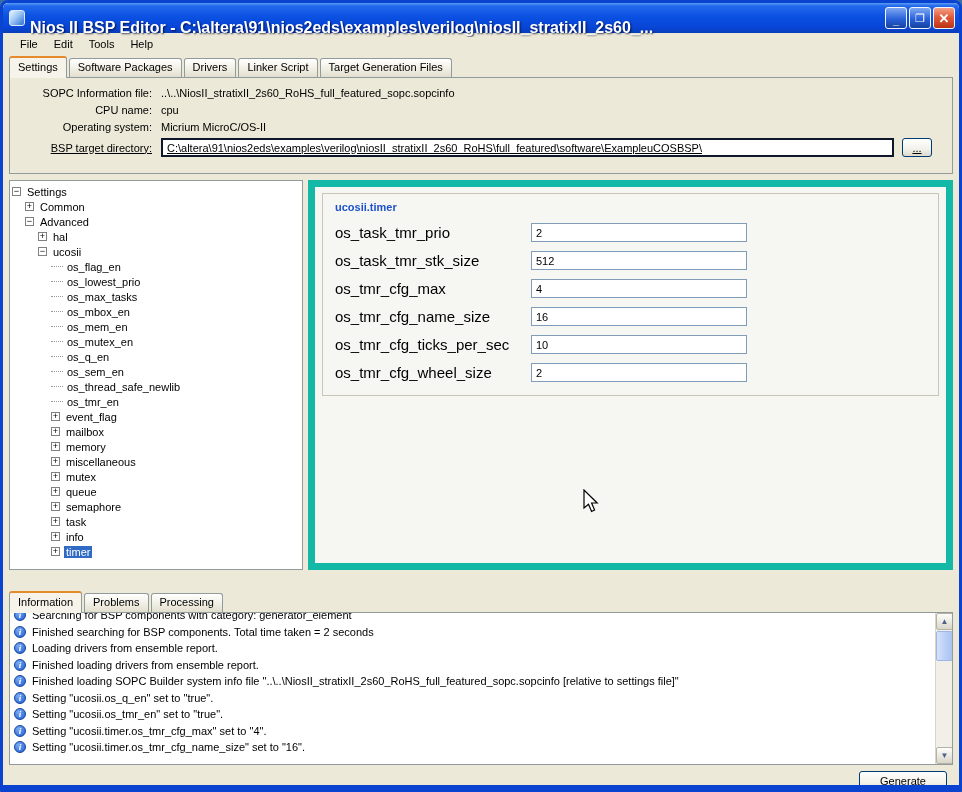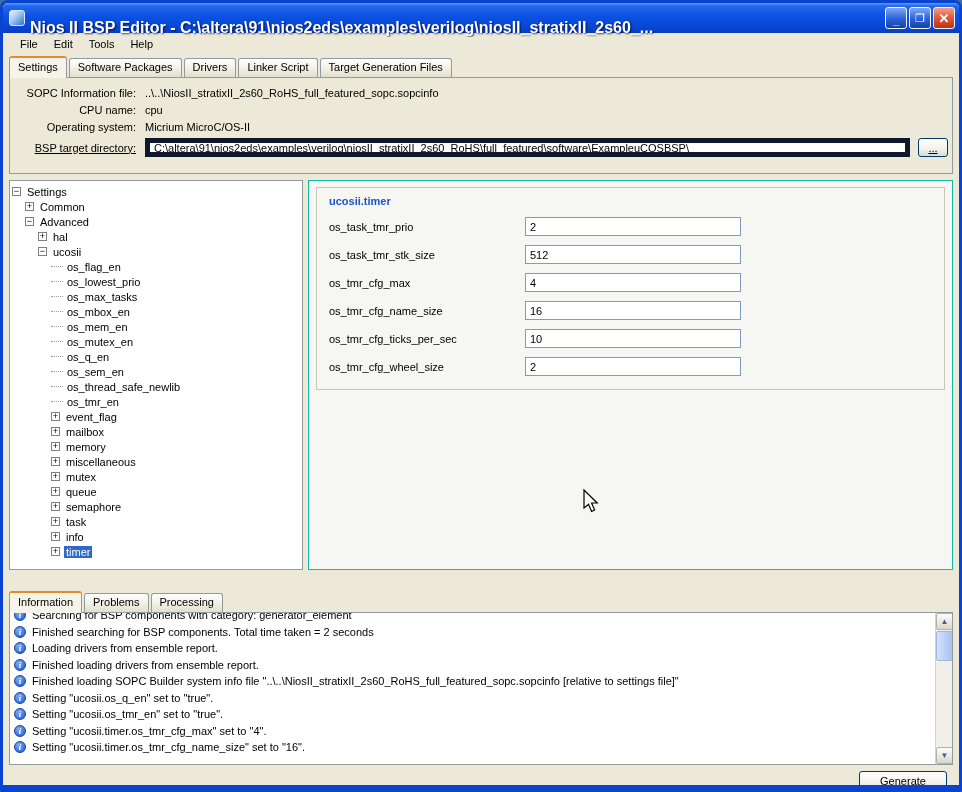--- a/index.html
+++ b/index.html
@@ -55,28 +55,28 @@
   }
   .tab.active {
     height:22px; margin-bottom:-1px; padding-top:3px;
     border-top:2px solid var(--accent,#e68b2c);
     background:#f5f3ea; z-index:4; position:relative;
   }
 
   
   .info-panel {
     margin:0 6px; height:97px; border:1px solid #919b9c; background:#ece9d8;
-    padding:9px 4px 6px; position:relative; z-index:1;
+    padding:9px 20px 6px; position:relative; z-index:1;
   }
   .info-row { display:flex; align-items:center; margin-bottom:5px; font-size:11px; }
   .info-label { width:122px; text-align:right; margin-right:9px; white-space:nowrap; flex:0 0 auto; }
   .info-value { white-space:nowrap; }
   .bsp-row { margin-bottom:0;text-decoration:underline; }
   .bsp-input {
-    flex:1; height:19px; border:5px solid #0f172a; background:#fff;
+    flex:1; height:19px; border:2px solid #0f172a; background:#fff;
     font-family:"Liberation Sans",sans-serif; font-size:11px; padding:1px 4px;
   }
   .browse-btn {
     width:30px; height:19px; margin-left:8px; font-size:11px;
     border:1px solid #003c74; border-radius:3px;
     background:linear-gradient(180deg,#fffffe 0%,#f2f1ea 60%,#dddbcd 100%);
   }
 
   
   .main-split { display:flex; margin:6px; gap:5px; height:390px; }
@@ -89,27 +89,27 @@
   .toggle {
     flex:0 0 auto; width:9px; height:9px; margin-right:4px;
     border:1px solid #808080; background:#fff;
     font-size:9px; line-height:7px; text-align:center; color:#000;
   }
   .connector { flex:0 0 auto; width:12px; height:1px; border-top:1px dotted #9a9a9a; margin-right:2px; }
   .tree-label { padding:0 2px; }
   .tree-label.selected { background:var(--selection,#316ac5); color:#fff; }
 
   .form-panel {
-    flex:1; background:#f6f6f3; border:1px solid #14b8a6; padding:6px 7px;
+    flex:1; background:#f6f6f3; border:7px solid #14b8a6; padding:6px 7px;
     position:relative;
   }
   .groupbox { border:1px solid #c9c6b8; background:#f6f6f3; padding:7px 12px 4px; }
   .form-title { color:#1d52cc; font-weight:bold; font-size:11px; margin-bottom:10px; }
   .field-row { display:flex; align-items:center; margin-bottom:9px; }
-  .field-label { width:196px; font-size:11px; flex:0 0 auto; }
+  .field-label { width:196px; font-size:15px; flex:0 0 auto; }
   .field-input {
     width:216px; height:19px; border:1px solid #7f9db9; background:#fff;
     font-family:"Liberation Sans",sans-serif; font-size:11px; padding:1px 4px;
   }
 
   
   .bottom-tabstrip { margin-top:20px; }
   .log-panel {
     margin:0 6px; height:153px; border:1px solid #919b9c; background:#fff;
     position:relative; overflow:hidden; z-index:1;

